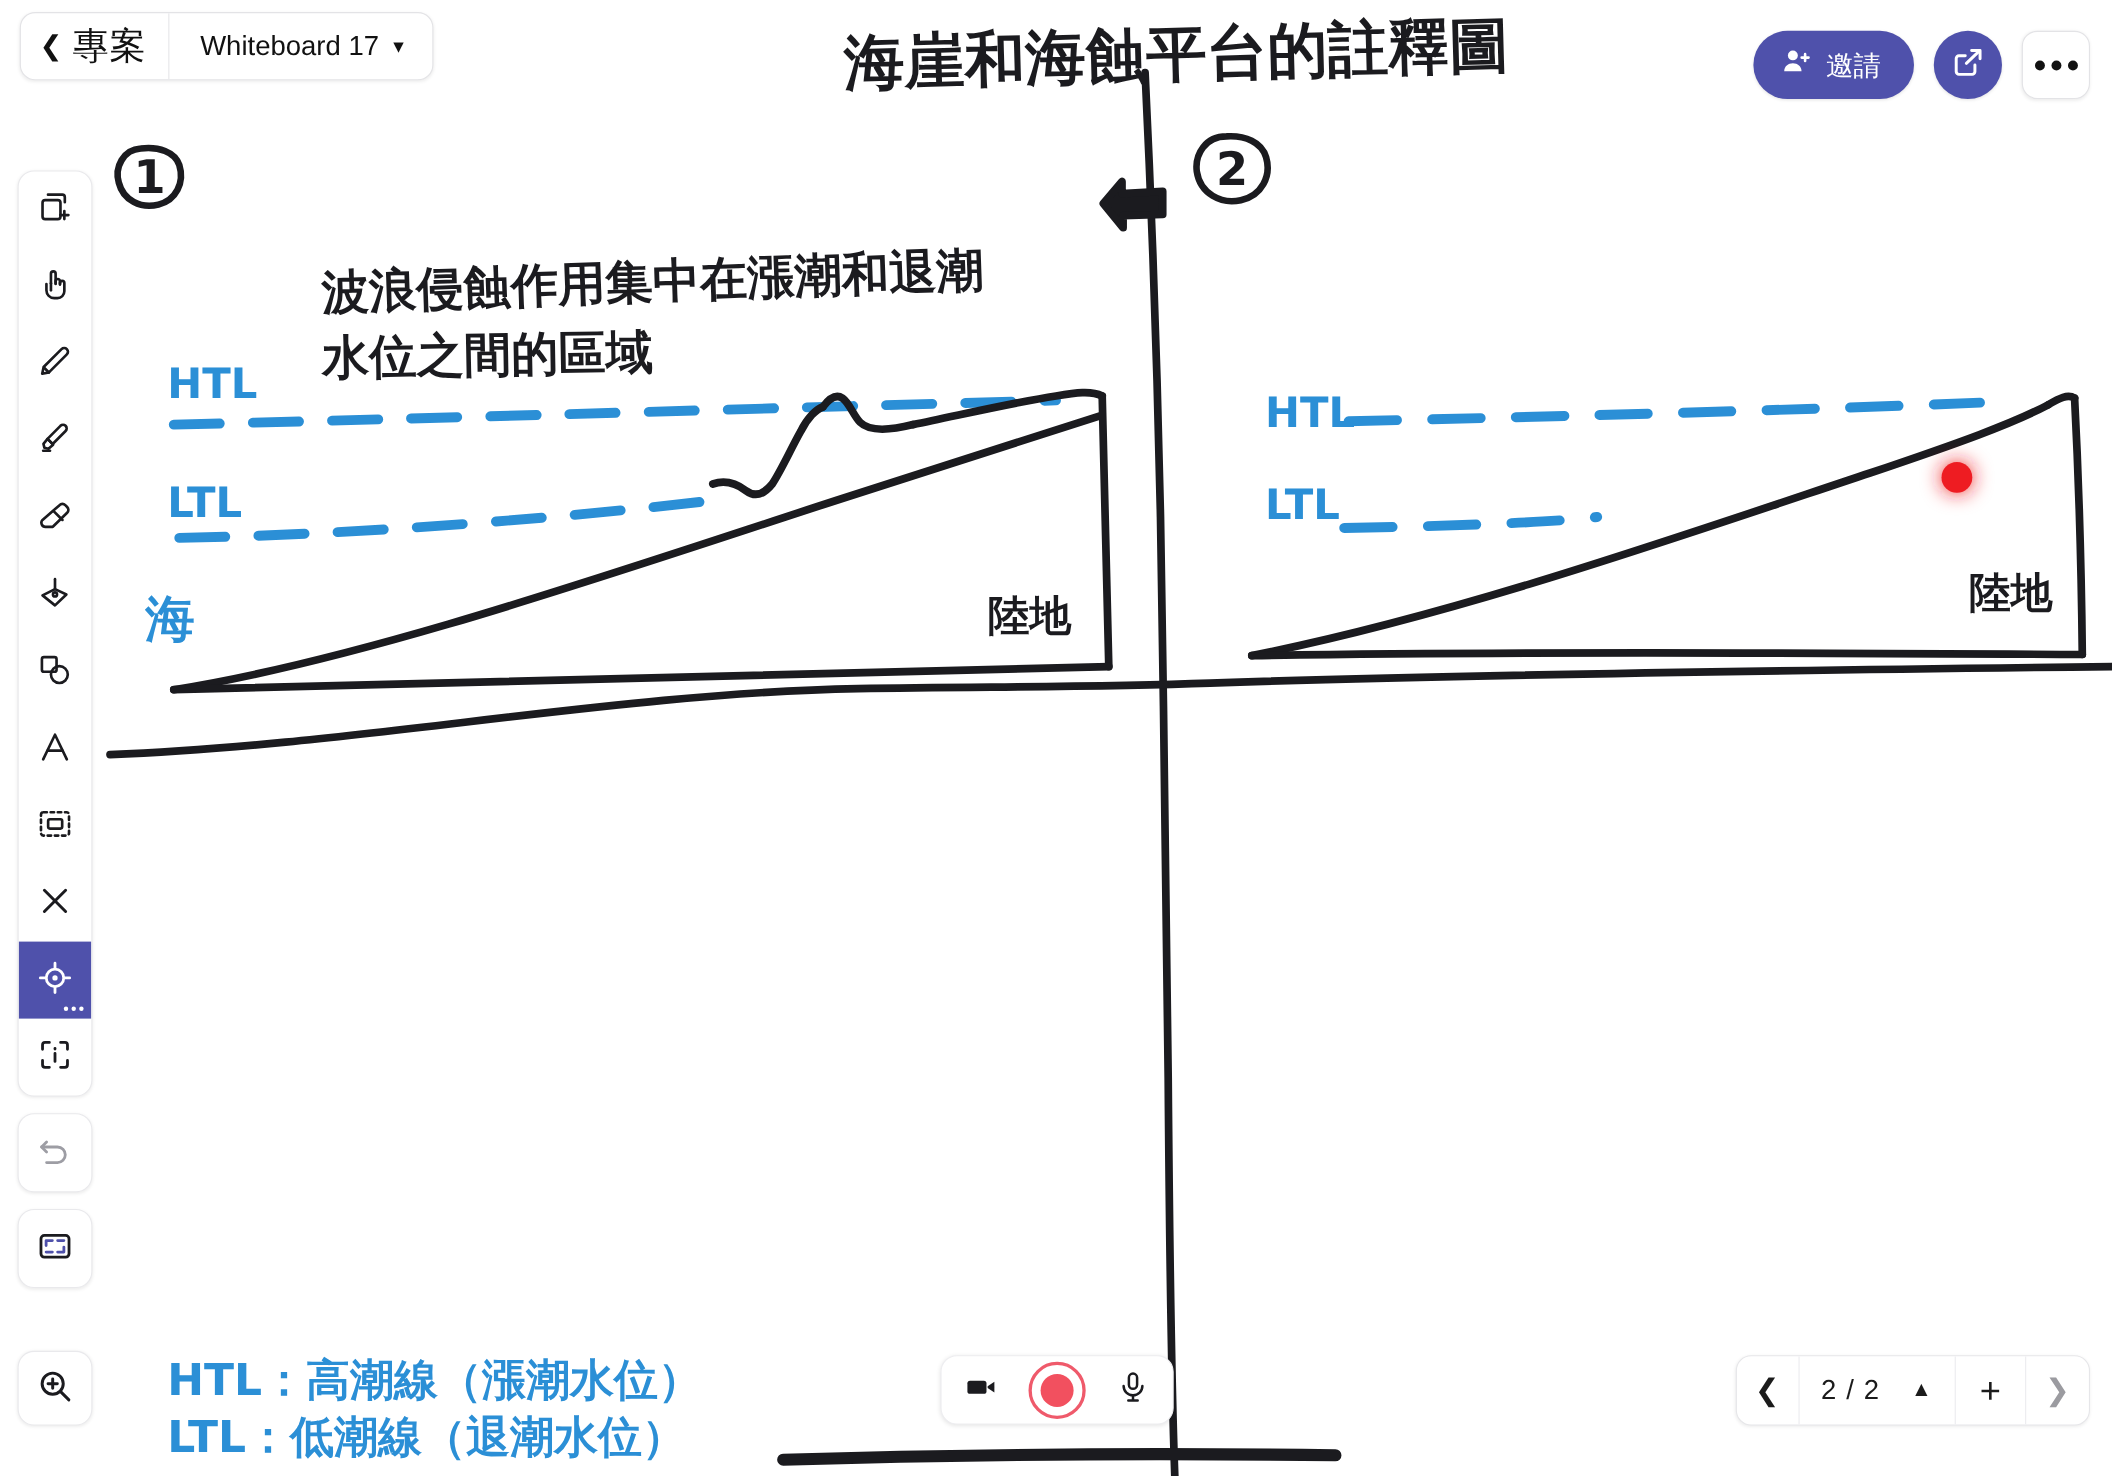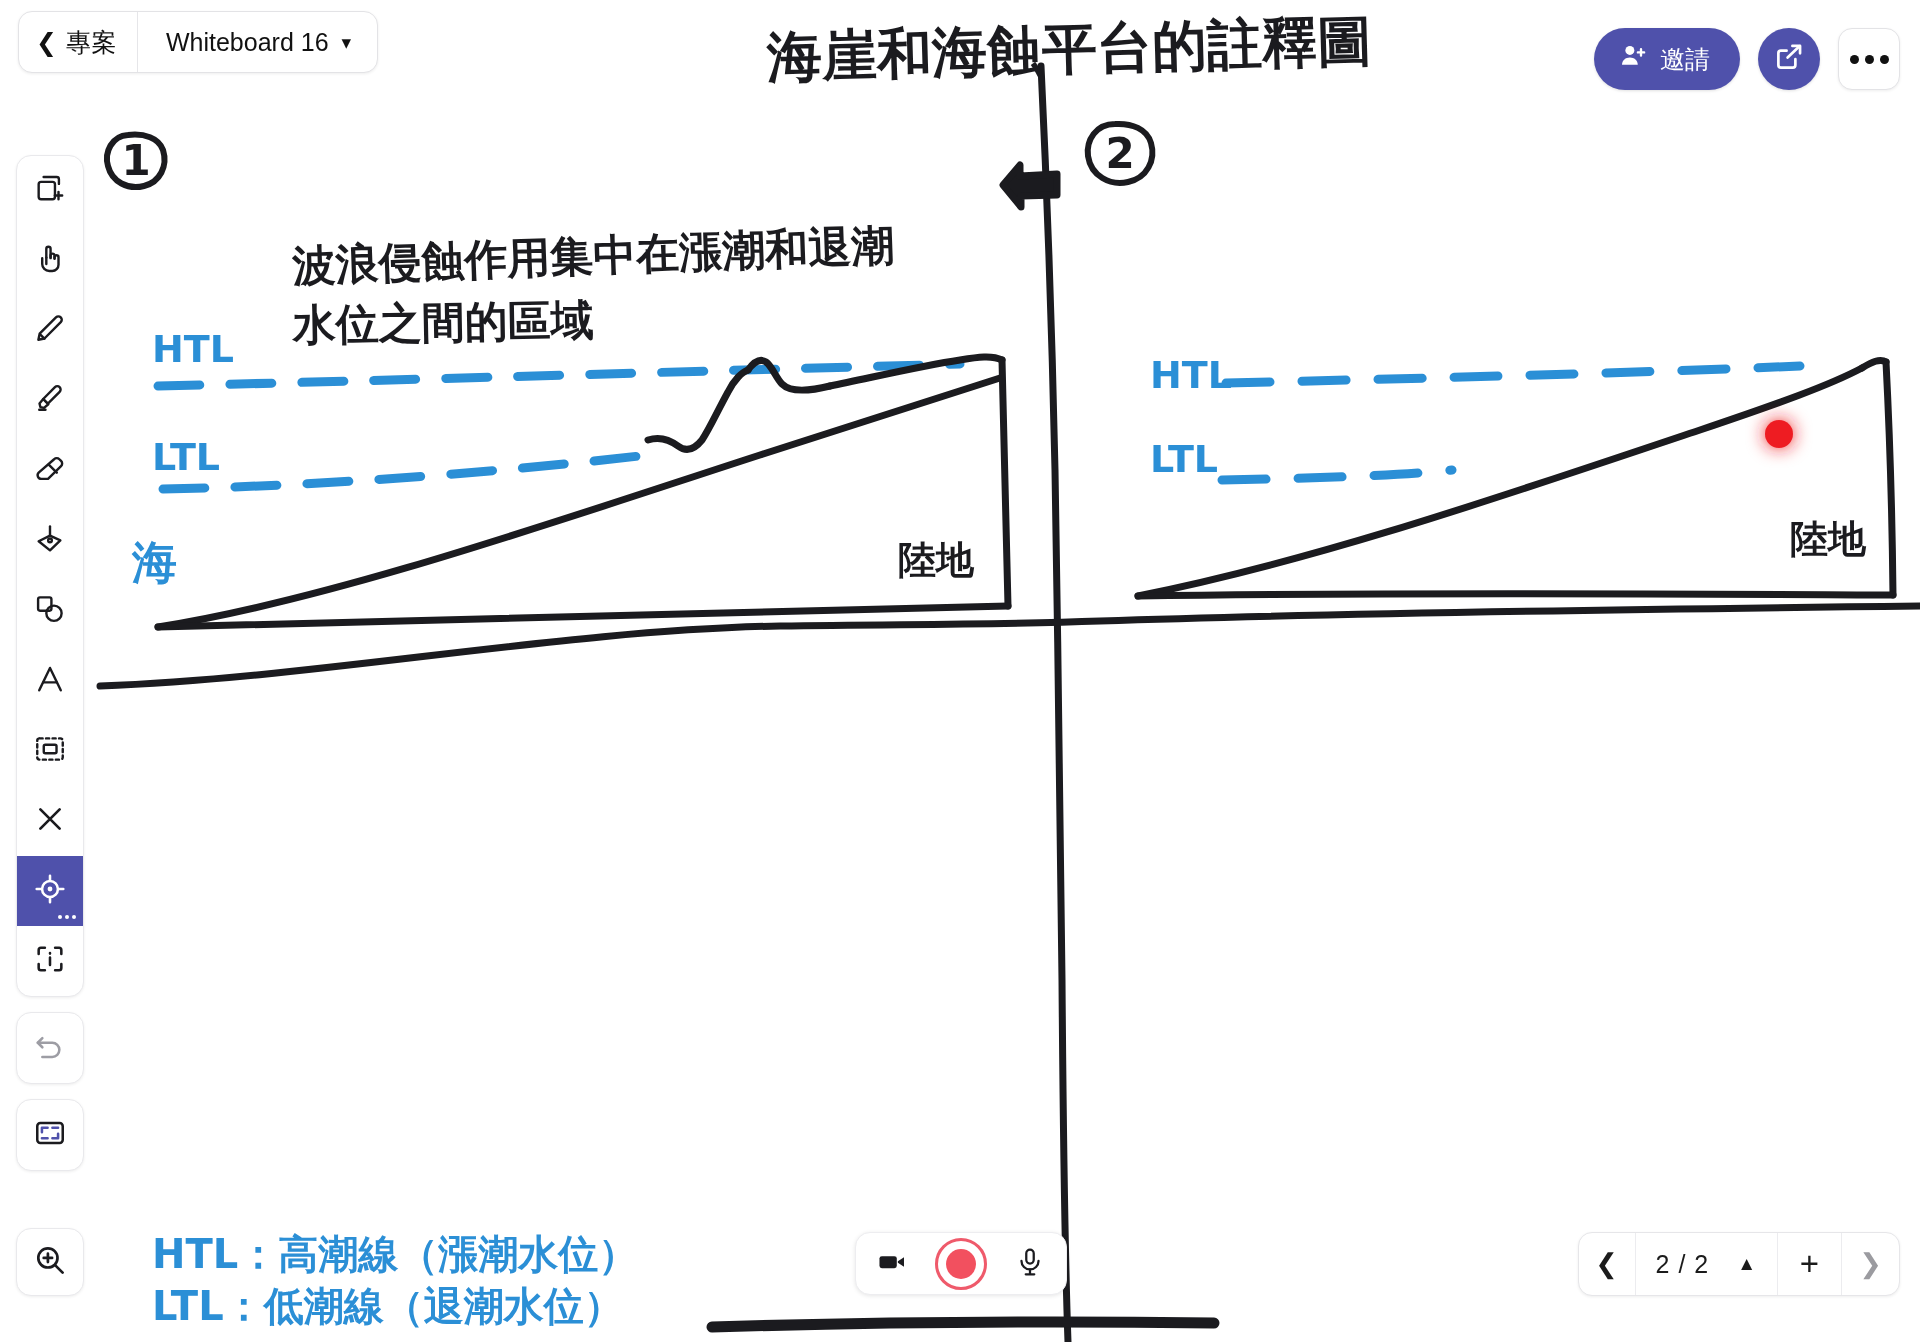--- a/index.html
+++ b/index.html
@@ -26,21 +26,21 @@
     box-shadow: 0 1px 3px rgba(0,0,0,.07);
     overflow: hidden;
   }
   .tb-back {
     display: flex; align-items: center; gap: 9px;
     padding: 0 20px 0 17px;
     border-right: 1px solid #e6e6e9;
     cursor: pointer;
   }
   .tb-back .chev { font-size: 25px; color: #111; line-height: 1; font-weight: 400;}
-  .tb-back .txt { font-size: 25px; color: #111; letter-spacing: .5px; }
+  .tb-back .txt { font-size: 33px; color: #111; letter-spacing: .5px; }
   .tb-title {
     display: flex; align-items: center; gap: 13px;
     padding: 0 26px 0 28px; cursor: pointer;
   }
   .tb-title .txt { font-size: 25px; color: #111; }
   .tb-title .caret { font-size: 19px; color: #111; }
 
   
   .topbar-right {
     position: absolute; top: 28px; right: 20px;
@@ -244,21 +244,21 @@
       <text class="hw" x="152" y="1320" font-size="40" fill="#2b8fd6" id="t-leg1">LTL：低潮線（退潮水位）</text>
     </svg>
   </div>
 
   <div class="topbar-left">
     <div class="tb-back">
       <span class="chev">❮</span>
       <span class="txt">專案</span>
     </div>
     <div class="tb-title">
-      <span class="txt">Whiteboard 16</span>
+      <span class="txt">Whiteboard 17</span>
       <span class="caret">▾</span>
     </div>
   </div>
 
   <div class="topbar-right">
     <div class="invite-btn">
       <span>
         <svg width="30" height="30" viewBox="0 0 24 24">
           <circle cx="9.5" cy="7.5" r="3.6" fill="#fff"></circle>
           <path d="M3.2 19c0-3.6 2.9-5.8 6.3-5.8s6.3 2.2 6.3 5.8z" fill="#fff"></path>

